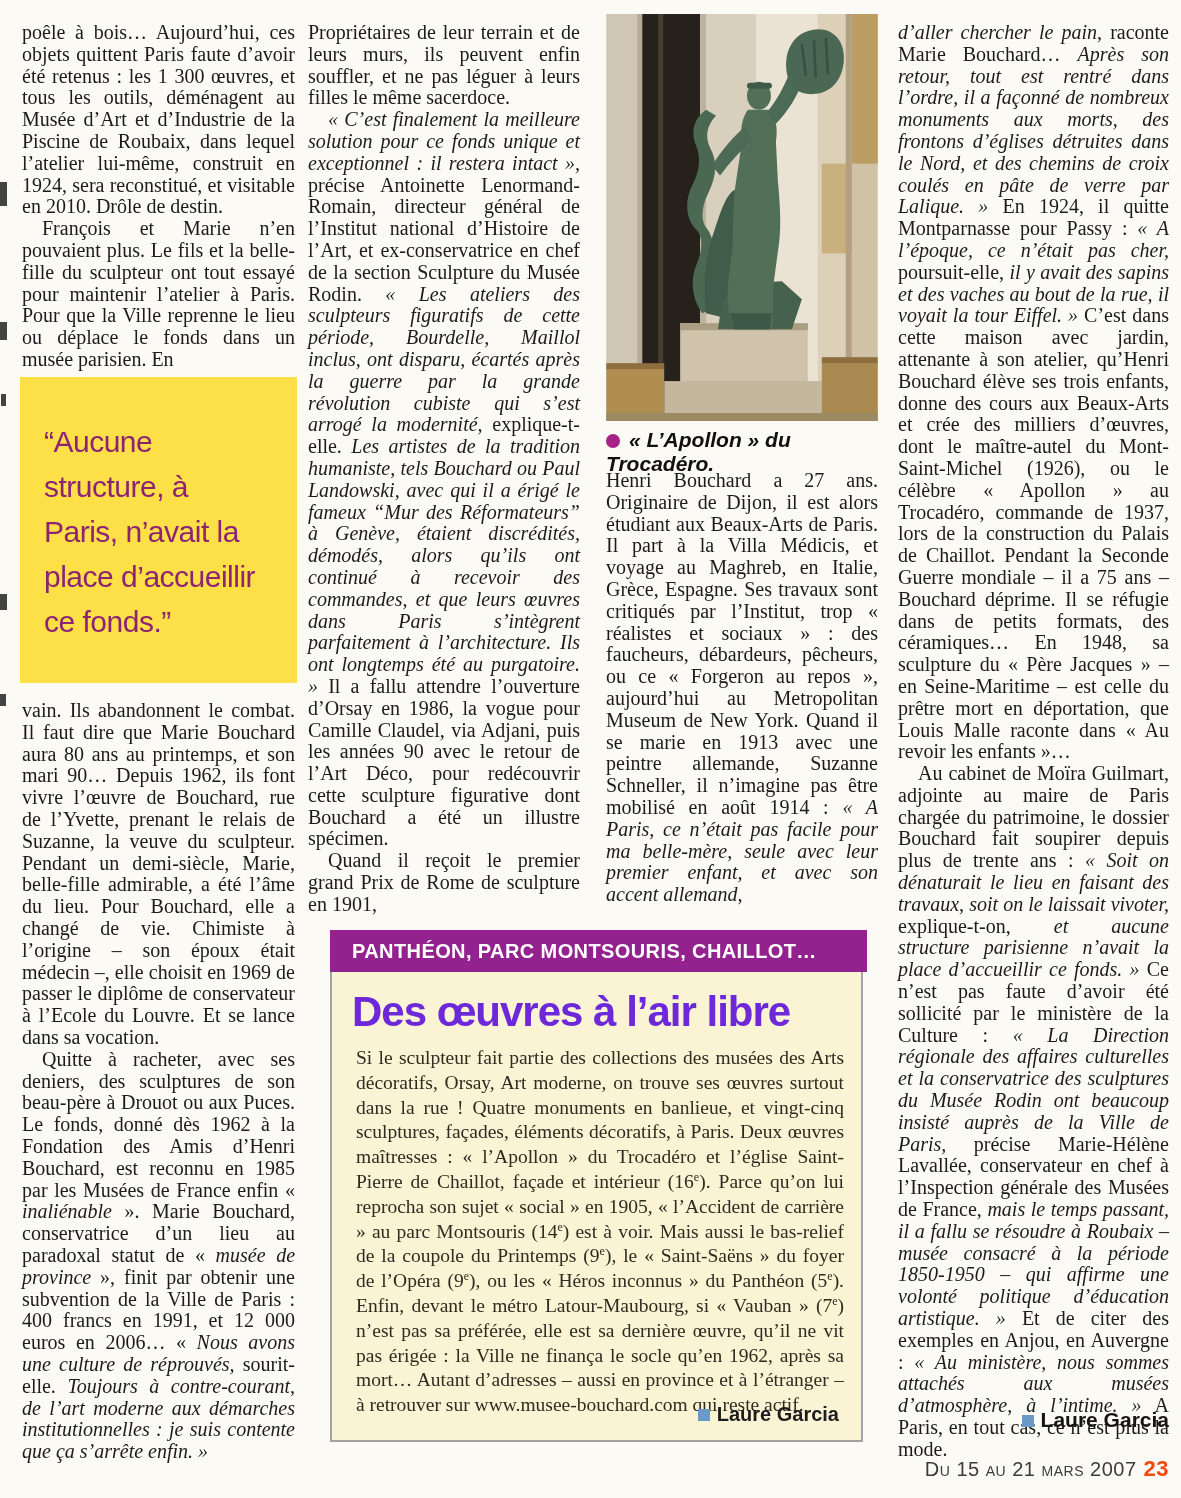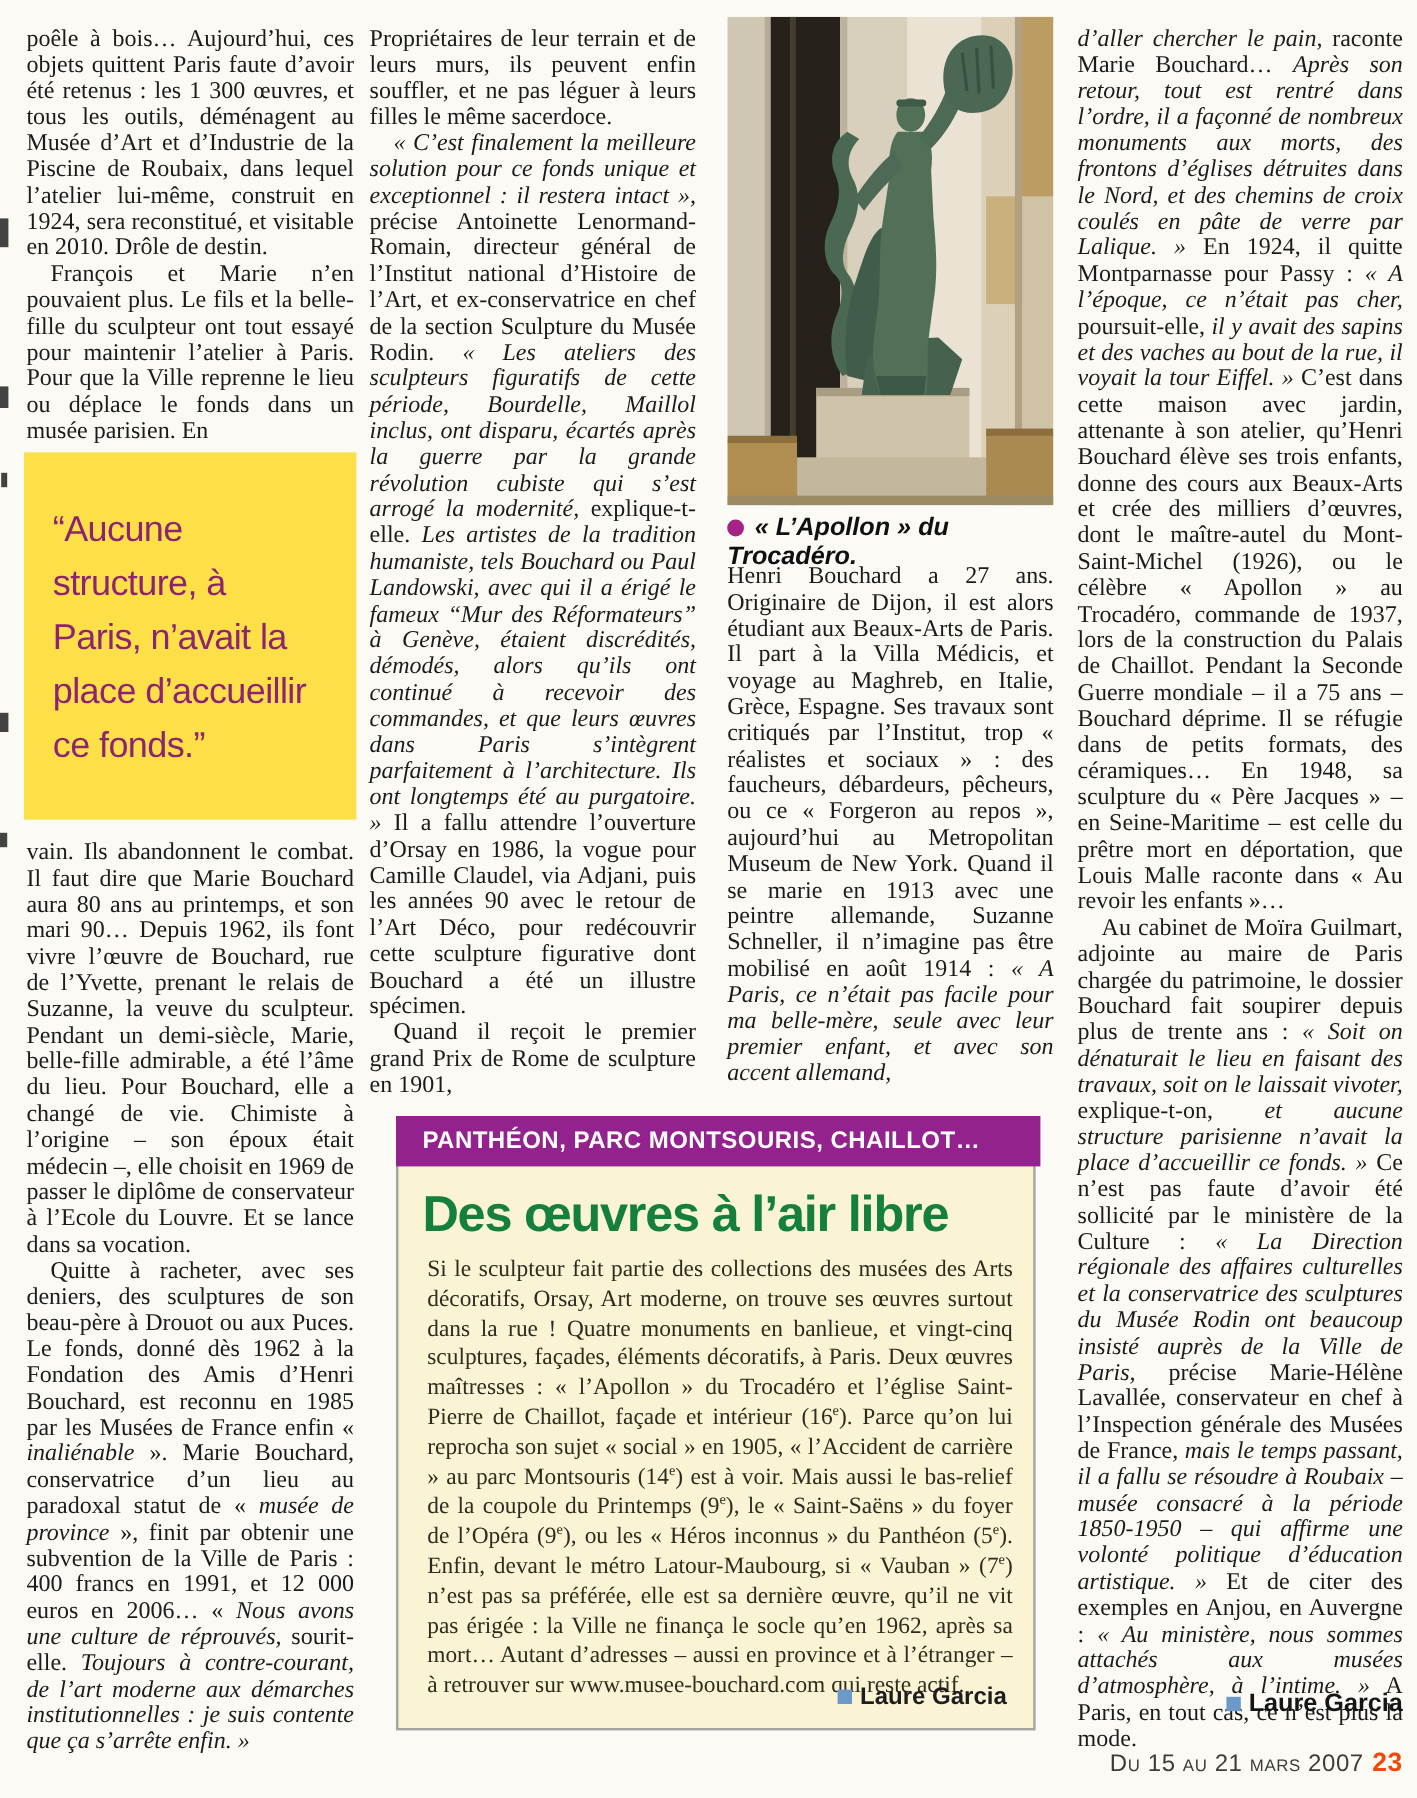--- a/index.html
+++ b/index.html
@@ -21,21 +21,21 @@
            font-family:"Liberation Sans",sans-serif;font-weight:bold;font-size:21px;color:#101010;font-style:italic;}
   .caption-dot{display:inline-block;width:14px;height:14px;border-radius:50%;background:#a62385;
                margin-right:9px;vertical-align:-1px;}
 
   .box{position:absolute;left:330px;top:930px;width:533px;height:512px;background:#faf3d4;
        border:2px solid #a3a3a3;box-sizing:border-box;}
   .box-kicker{position:absolute;left:-2px;top:-2px;width:537px;height:42px;background:#94228e;
               color:#ffffff;font-family:"Liberation Sans",sans-serif;font-weight:bold;font-size:20px;
               line-height:42px;padding-left:22px;box-sizing:border-box;letter-spacing:0.4px;}
   .box-headline{position:absolute;left:20px;top:56px;width:500px;font-family:"Liberation Sans",sans-serif;
-                font-weight:bold;font-size:42px;letter-spacing:-1px;color:#15803d;}
+                font-weight:bold;font-size:42px;letter-spacing:-1px;color:#6d28d9;}
   .box-body{position:absolute;left:24px;top:114px;width:488px;font-family:Liberation Serif, serif;
             font-size:19.5px;line-height:24.8px;color:#2e2c20;text-align:justify;}
   .box-byline{position:absolute;right:22px;bottom:14px;font-family:"Liberation Sans",sans-serif;
               font-weight:bold;font-size:20px;color:#1d1d1d;}
   .sq{display:inline-block;width:12px;height:12px;background:#6b9ac9;margin-right:7px;}
 
   .col4-byline{position:absolute;left:898px;top:1408px;width:271px;text-align:right;
                font-family:"Liberation Sans",sans-serif;font-weight:bold;font-size:21px;color:#151515;}
   .footer{position:absolute;left:868px;top:1456px;width:301px;text-align:right;
           font-family:"Liberation Sans",sans-serif;font-size:20px;color:#3c3c3c;letter-spacing:0.5px;}

